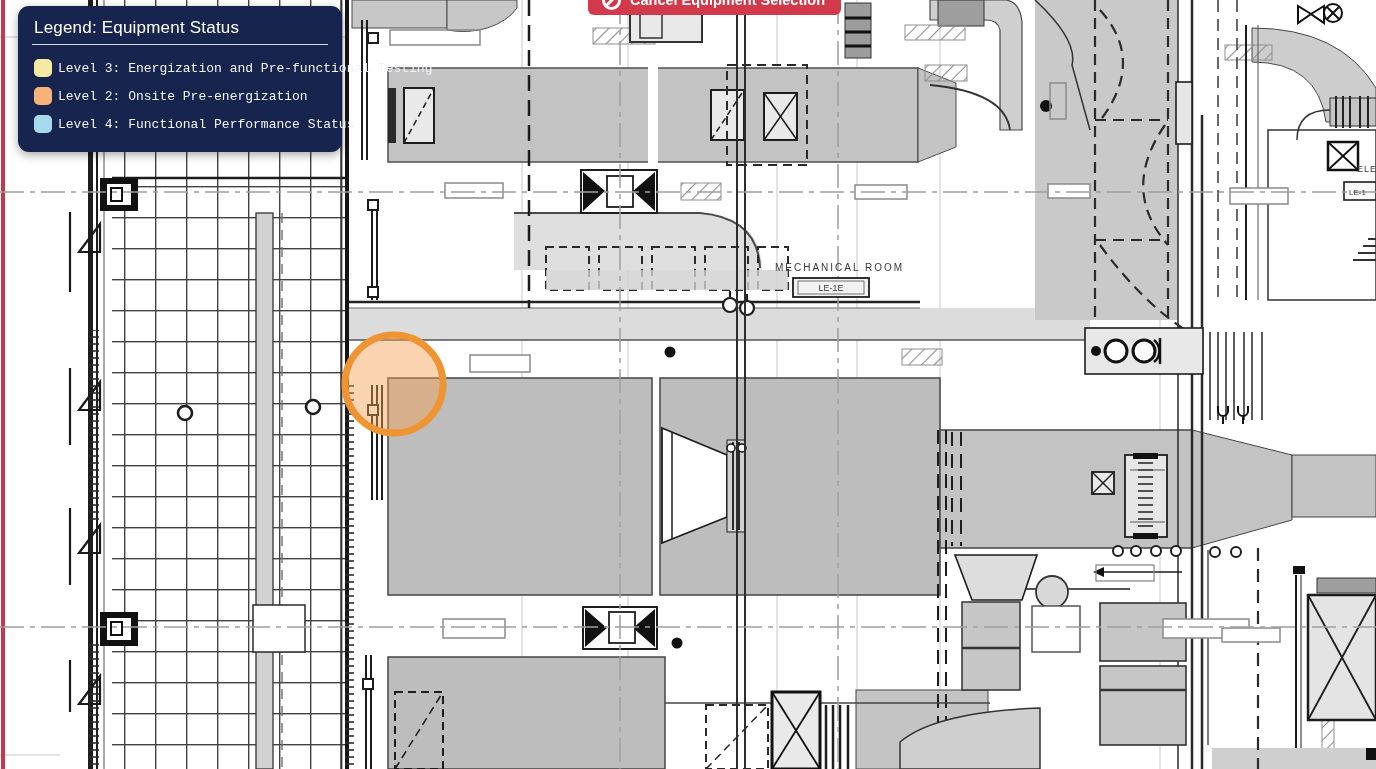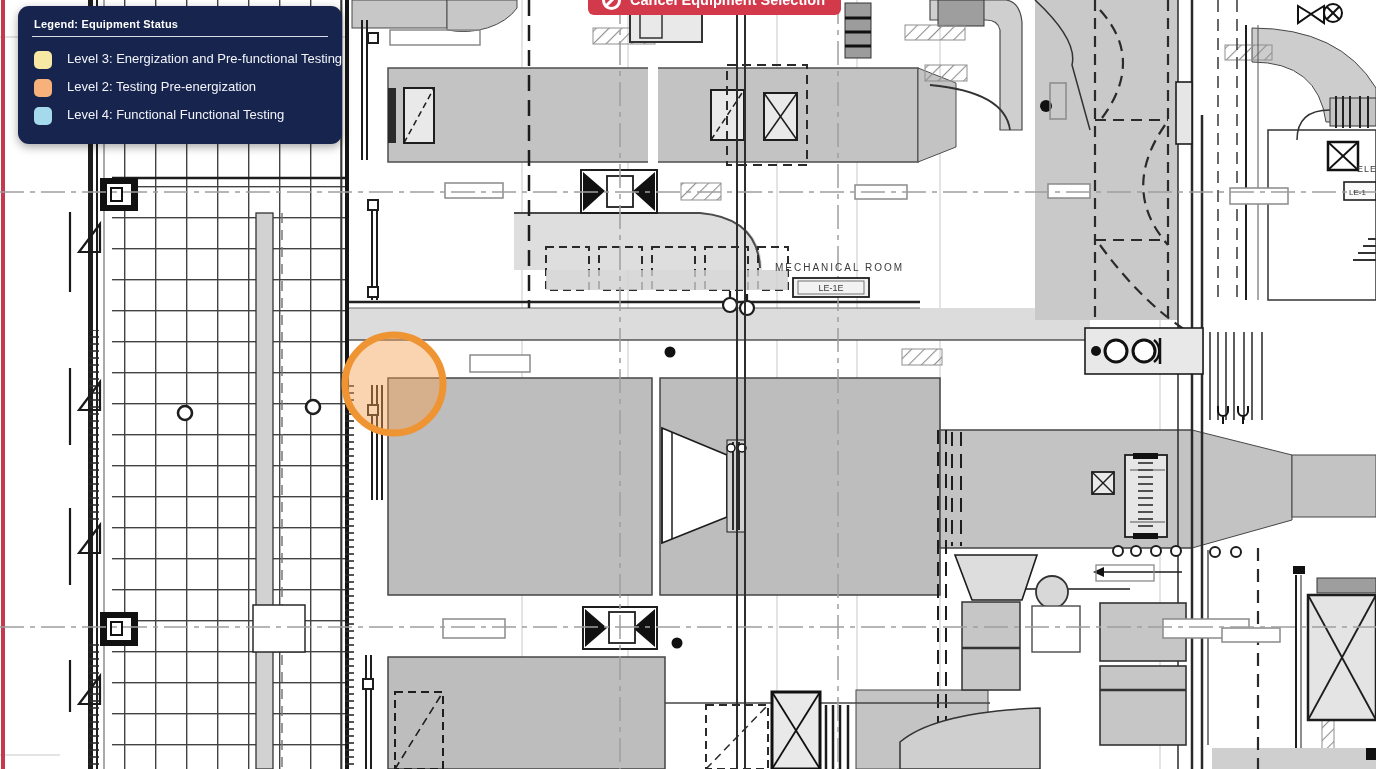--- a/index.html
+++ b/index.html
@@ -6,23 +6,23 @@
   #stage{position:relative;width:1376px;height:769px;overflow:hidden;background:#ffffff;}
   #plan-svg{position:absolute;left:0;top:0;}
 
   
   .legend{
     position:absolute;left:18px;top:6px;width:324px;
     background:#17244d;border-radius:11px;color:#fff;
     box-shadow:0 3px 10px rgba(0,0,0,.35);
     padding:10px 14px 14px 14px;box-sizing:border-box;z-index:30;
   }
-  .legend-title{font-size:11px;font-weight:bold;letter-spacing:.2px;padding:2px 0 6px 2px;}
+  .legend-title{font-size:17px;font-weight:normal;letter-spacing:.2px;padding:2px 0 6px 2px;}
   .legend-rule{border:none;border-top:1px solid #d6dbe7;margin:0 0 9px 0;}
-  .legend-row{display:flex;gap:15px;padding:5px 2px;}
+  .legend-row{display:flex;align-items:center;gap:6px;padding:5px 2px;font-family:Liberation Mono, monospace;}
   .swatch{width:18px;height:18px;border-radius:5px;flex:0 0 auto;}
   .legend-label{font-size:13px;color:#f2f4fa;white-space:nowrap;}
 
   
   .cancel-btn{
     position:absolute;left:588px;top:-14px;height:29px;z-index:30;
     display:flex;align-items:center;gap:9px;padding:0 16px 1px 14px;
     background:#d2394a;color:#fff;border:none;border-radius:6px;
     font-family:"Liberation Sans",sans-serif;font-size:14.5px;font-weight:bold;cursor:pointer;
   }
@@ -418,27 +418,27 @@
   <div class="legend-title">Legend: Equipment Status</div>
   <hr class="legend-rule">
   <div id="legend-items">
   <div class="legend-row">
     <span class="swatch" style="background: rgb(247, 233, 164);"></span>
     <span class="legend-label">Level 3: Energization and Pre-functional Testing</span>
   </div>
 
   <div class="legend-row">
     <span class="swatch" style="background: rgb(247, 178, 124);"></span>
-    <span class="legend-label">Level 2: Testing Pre-energization</span>
+    <span class="legend-label">Level 2: Onsite Pre-energization</span>
   </div>
 
 
   <div class="legend-row">
     <span class="swatch" style="background: rgb(165, 218, 236);"></span>
-    <span class="legend-label">Level 4: Functional Functional Testing</span>
+    <span class="legend-label">Level 4: Functional Performance Status</span>
   </div>
 </div>
 </div>
 
 <button class="cancel-btn" style="background: rgb(210, 57, 74);">
   <span class="no-entry"></span>
   <span>Cancel Equipment Selection</span>
 </button>
 
 </div>

